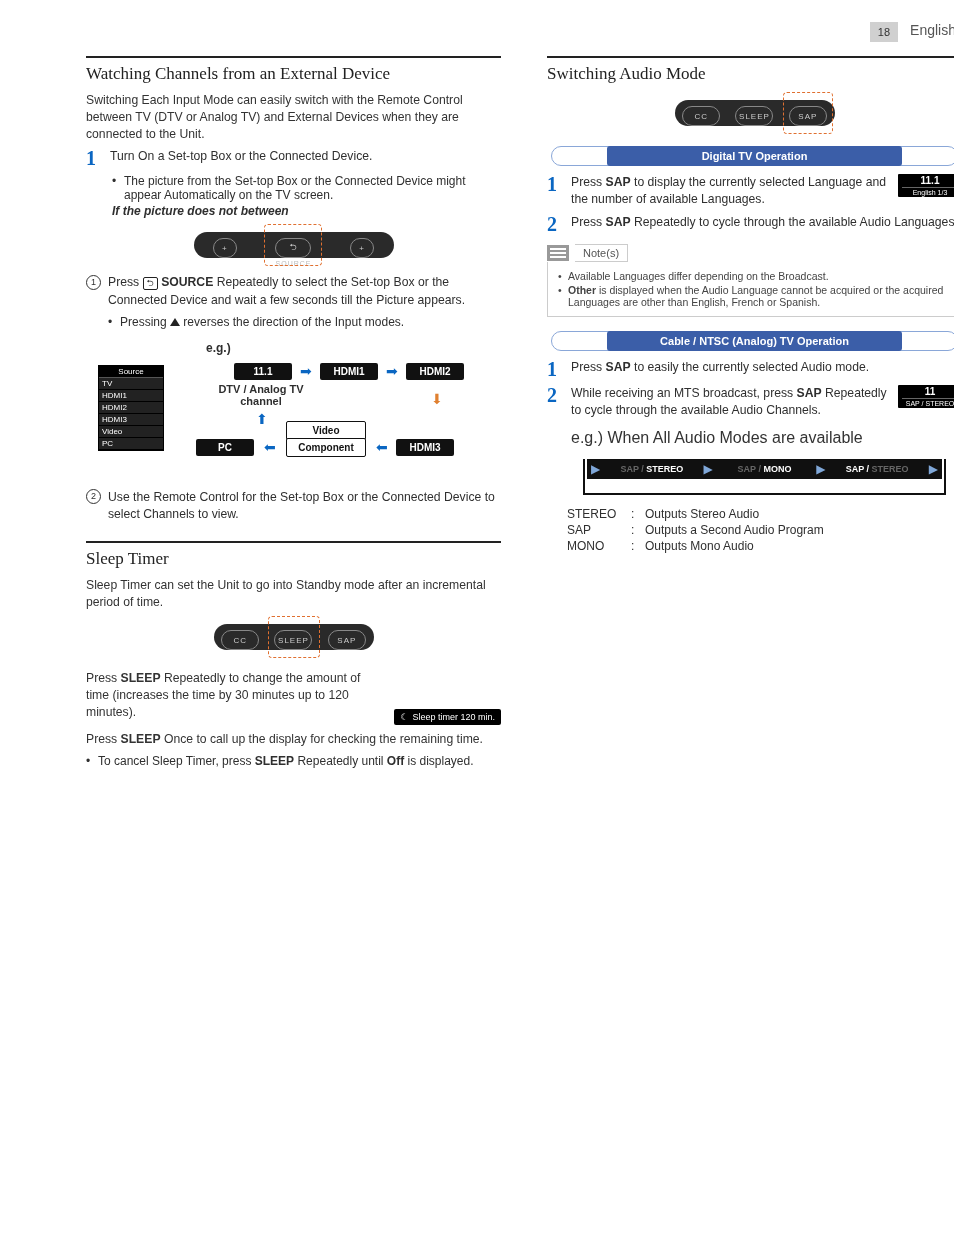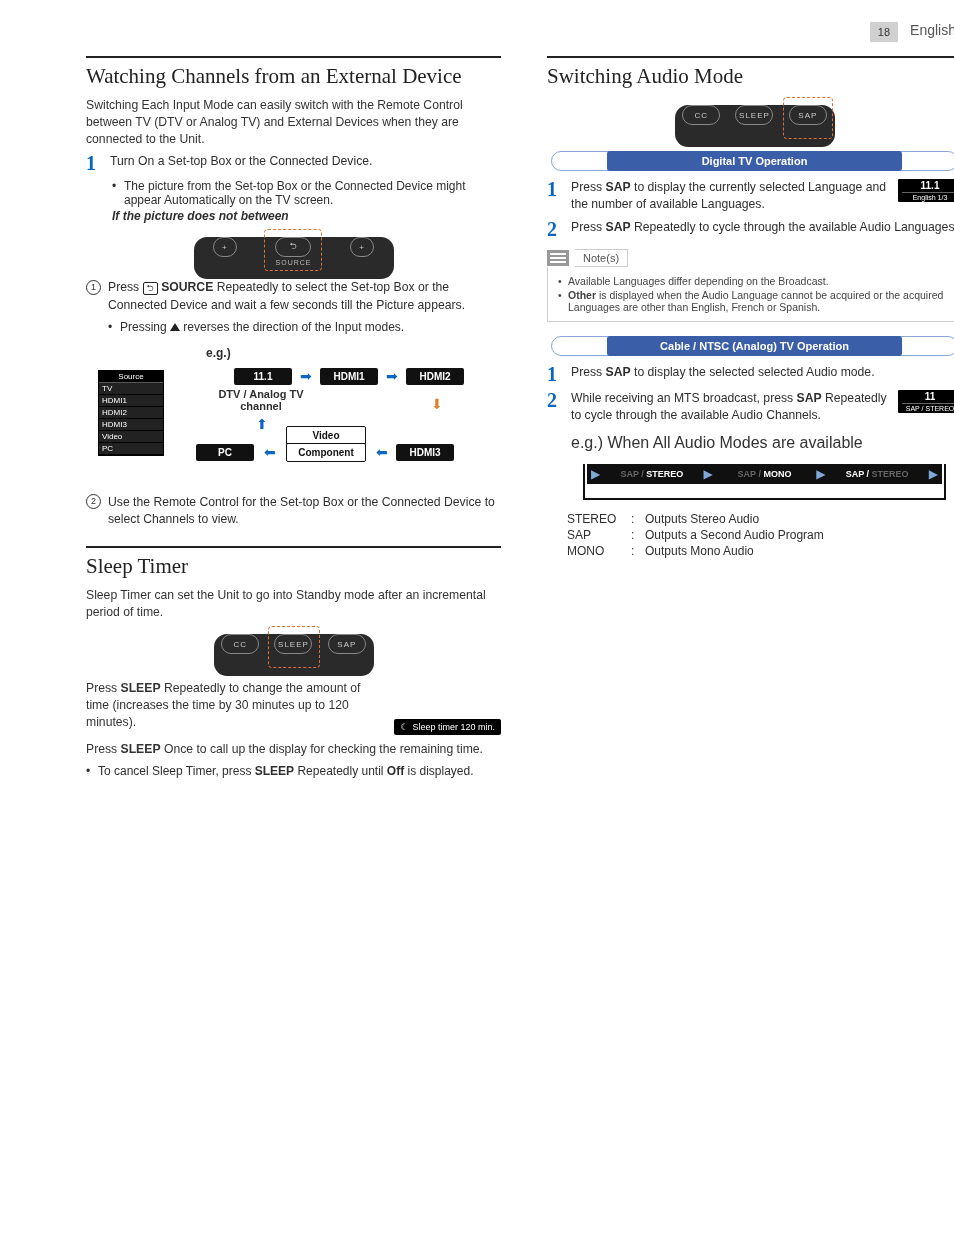--- a/index.html
+++ b/index.html
@@ -3,37 +3,37 @@
 <meta charset="utf-8">
 <style>
   html,body{margin:0;padding:0;background:#fff;font-family:"Gill Sans","Gill Sans MT","Segoe UI",sans-serif;color:#2f2f2f;}
   .page{width:954px;height:1235px;position:relative;box-sizing:border-box;padding:18px 32px 0 46px;margin-left:40px;}
   .header{height:24px;display:flex;justify-content:flex-end;align-items:flex-end;font-size:10px;color:#555;margin-bottom:4px;}
   .pgnum-box{background:#d0d0d0;padding:4px 8px;font-size:11px;color:#333;margin-right:6px;}
   .lang{padding:4px 6px;font-size:14px;color:#555;}
   .cols{display:flex;gap:46px;}
   .col{flex:1;min-width:0;}
   .rule{border-top:2px solid #222;margin:10px 0 6px 0;}
-  h2{font-family:"Georgia","Times New Roman",serif;font-weight:400;font-size:21px;margin:2px 0 8px 0;color:#222;}
+  h2{font-family:"Georgia","Times New Roman",serif;font-weight:400;font-size:17px;margin:2px 0 8px 0;color:#222;}
   p,li{font-size:12.2px;line-height:1.38;color:#333;}
   p{margin:6px 0;}
   .lead{margin-top:6px;}
   .numstep{display:flex;align-items:flex-start;margin:6px 0;}
   .numstep .n{font-family:Georgia,serif;font-weight:700;color:#0a66c2;font-size:20px;width:24px;flex:none;line-height:1;}
   .numstep .t{flex:1;font-size:12.2px;line-height:1.4;}
   .sub-bullet{display:flex;margin:2px 0 2px 26px;font-size:12px;}
   .sub-bullet .dot{flex:none;width:12px;}
   .ital{font-style:italic;font-weight:600;font-size:12px;margin-left:26px;}
   .cnum{display:flex;margin:6px 0;}
   .cnum .c{flex:none;width:22px;font-size:12px;}
   .cnum .t{flex:1;font-size:12.2px;line-height:1.4;}
   .eg{font-weight:700;font-size:12px;margin:12px 0 4px 120px;}
   
   .remote-strip{width:190px;height:40px;margin:6px auto 10px auto;position:relative;}
-  .remote-strip .bar{position:absolute;left:0;right:0;top:8px;height:42px;background:#2a2a2a;border-radius:13px;display:flex;align-items:flex-start;justify-content:space-around;}
+  .remote-strip .bar{position:absolute;left:0;right:0;top:8px;height:26px;background:#2a2a2a;border-radius:13px;display:flex;align-items:flex-end;justify-content:space-around;}
   .remote-strip .btn{border:1px solid #888;border-radius:11px;height:18px;min-width:36px;display:flex;align-items:center;justify-content:center;color:#ccc;font-size:8px;letter-spacing:1px;}
   .remote-strip .hl{position:absolute;border:1px dashed #e07030;border-radius:4px;}
   
   .flow{position:relative;height:120px;margin:6px 0 8px 0;}
   .src-menu{position:absolute;left:12px;top:4px;width:64px;background:#000;color:#fff;font-size:8px;display:flex;flex-direction:column;border:1px solid #000;}
   .src-menu .hd{background:#000;text-align:center;padding:1px 0;border-bottom:1px solid #555;}
   .src-menu .it{background:#222;padding:0 3px;border-bottom:1px solid #000;line-height:11px;}
   .pill{position:absolute;background:#111;color:#fff;font-size:10px;font-weight:700;text-align:center;padding:3px 0;border-radius:2px;width:58px;}
   .pill-w{background:#fff;color:#111;border:1px solid #111;}
   .label2{position:absolute;font-size:11px;font-weight:700;text-align:center;}
@@ -243,21 +243,21 @@
           </div>
     </div>
 
     <div class="ribbon">
       <div class="body"></div>
           <div class="fill">Cable / NTSC (Analog) TV Operation</div>
     </div>
 
     <div class="numstep">
       <div class="n">1</div>
-      <div class="t"><span>Press </span><b>SAP</b><span> to display the selected selected Audio mode.</span></div>
+      <div class="t"><span>Press </span><b>SAP</b><span> to easily the currently selected Audio mode.</span></div>
     </div>
     <div style="position:relative;">
       <div class="side-box disp">
         <span>11</span><span class="sub">SAP / STEREO</span>
       </div>
       <div class="numstep">
         <div class="n">2</div>
         <div class="t"><span>While receiving an MTS broadcast, press </span><b>SAP</b><span> Repeatedly to cycle through the available Audio Channels.</span></div>
       </div>
     </div>

